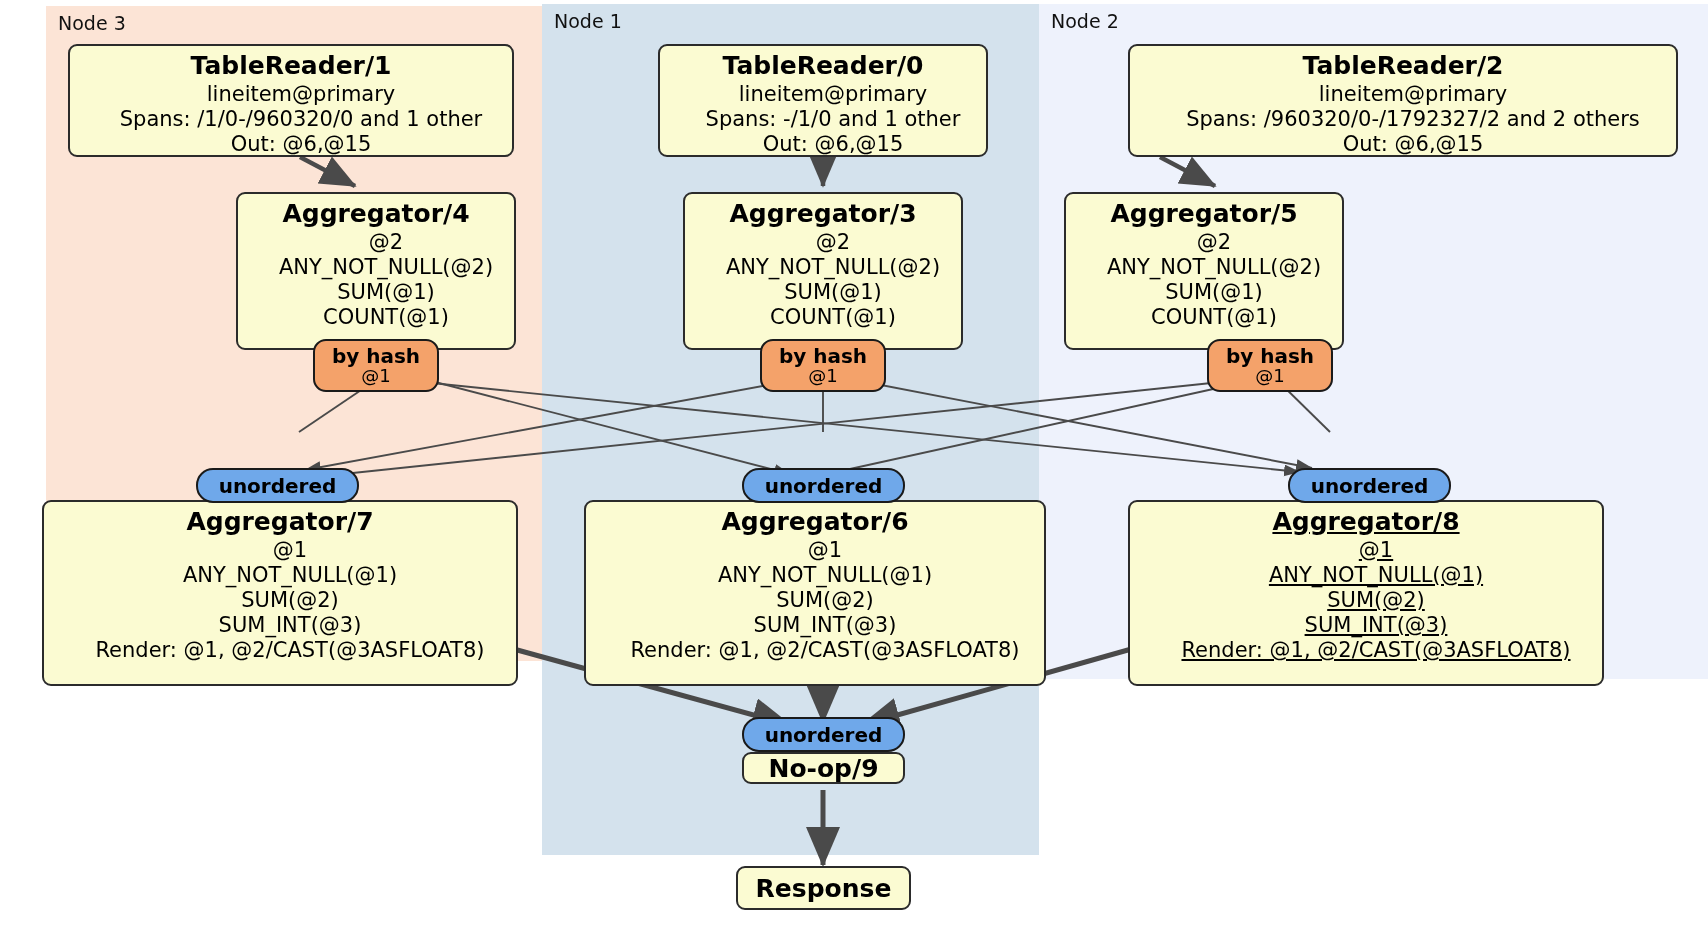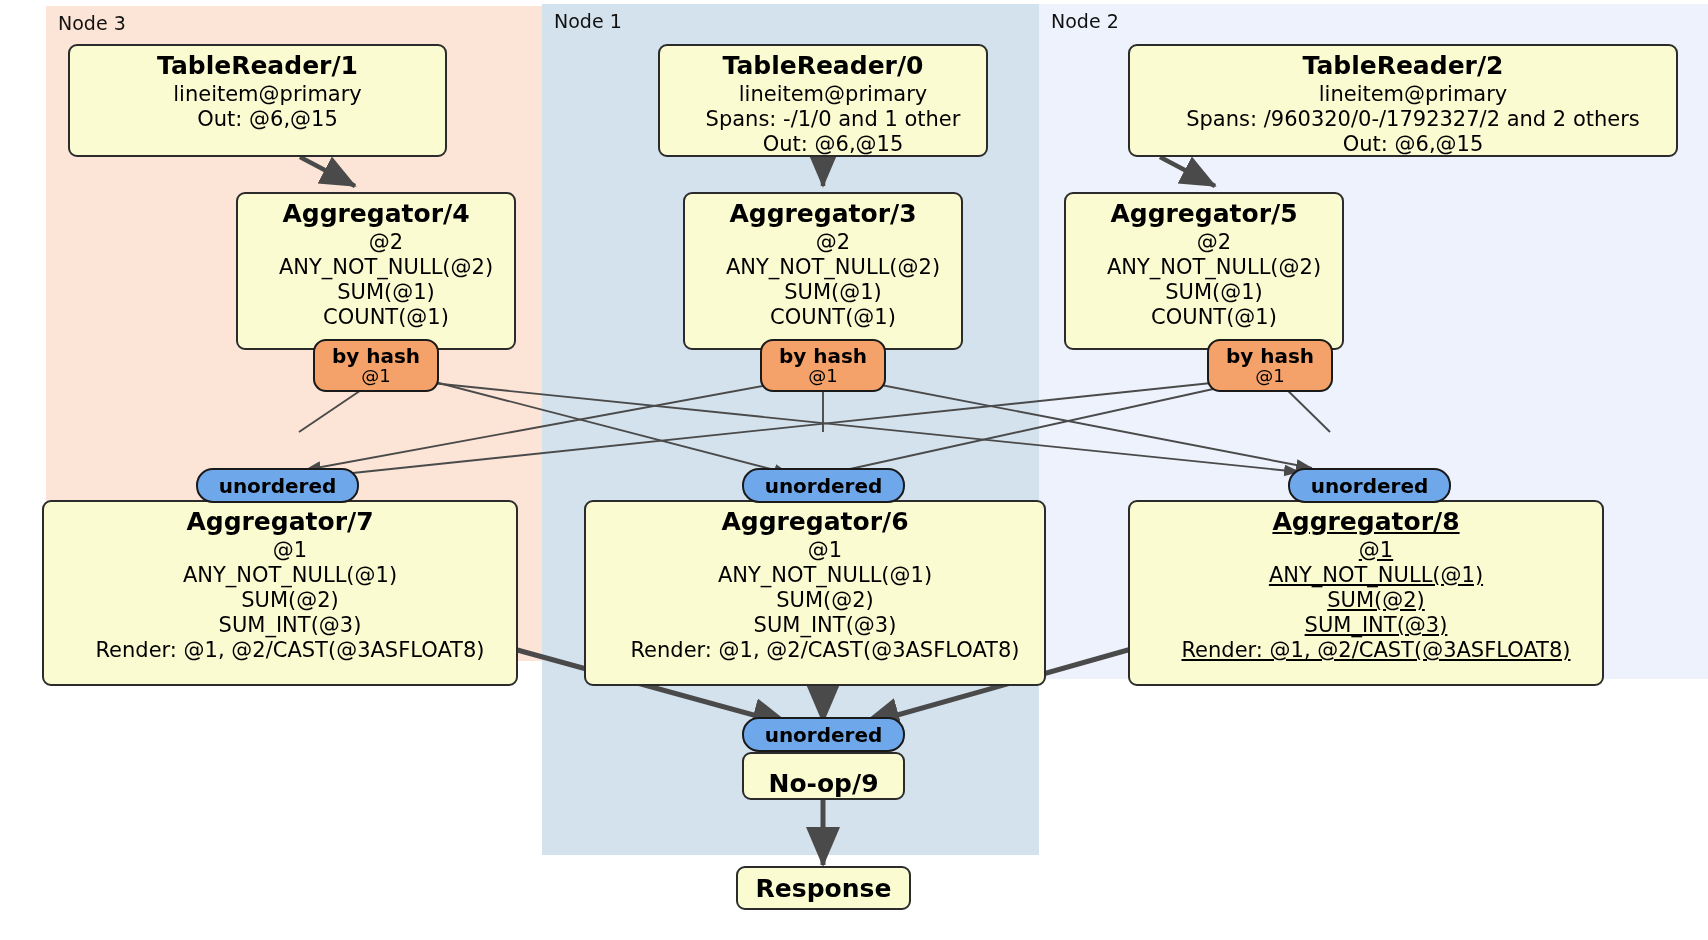--- a/index.html
+++ b/index.html
@@ -96,23 +96,24 @@
     <path d="M1245,382 L800,480" stroke="#4a4a4a" stroke-width="1.9" fill="none" marker-end="url(#ah-thin)"></path>
     <path d="M1277,380 L1330,432" stroke="#4a4a4a" stroke-width="1.9" fill="none"></path>
 
     <path d="M510,648 L790,725" stroke="#4a4a4a" stroke-width="5" fill="none" marker-end="url(#ah)"></path>
     <path d="M823,680 L823,722" stroke="#4a4a4a" stroke-width="5" fill="none" marker-end="url(#ah)"></path>
     <path d="M1135,648 L862,725" stroke="#4a4a4a" stroke-width="5" fill="none" marker-end="url(#ah)"></path>
 
     <path d="M823,790 L823,865" stroke="#4a4a4a" stroke-width="5" fill="none" marker-end="url(#ah)"></path>
   </svg>
 
-  <div class="box" style="left:68px;top:44px;width:379px;height:113px;">
+  <div class="box" style="left:68px;top:44px;width:446px;height:113px;">
     <span class="ttl">TableReader/1</span>
     <span class="ln">lineitem@primary</span>
+    <span class="ln">Spans: /1/0-/960320/0 and 1 other</span>
     <span class="ln">Out: @6,@15</span>
   </div>
 
   <div class="box" style="left:658px;top:44px;width:330px;height:113px;">
     <span class="ttl">TableReader/0</span>
     <span class="ln">lineitem@primary</span>
     <span class="ln">Spans: -/1/0 and 1 other</span>
     <span class="ln">Out: @6,@15</span>
   </div>
 
@@ -194,21 +195,21 @@
     <span class="ln">ANY_NOT_NULL(@1)</span>
     <span class="ln">SUM(@2)</span>
     <span class="ln">SUM_INT(@3)</span>
     <span class="ln">Render: @1, @2/CAST(@3ASFLOAT8)</span>
   </div>
 
   <div class="pill unord" style="left:742px;top:717px;width:163px;height:35px;">
     <span>unordered</span>
   </div>
 
-  <div class="minibox" style="left:742px;top:752px;width:163px;height:48px;align-items:flex-end;">
+  <div class="minibox" style="left:742px;top:752px;width:163px;height:32px;">
     <span>No-op/9</span>
   </div>
 
   <div class="minibox" style="left:736px;top:866px;width:175px;height:44px;">
     <span>Response</span>
   </div>
 
 </div>
 
 </body></html>

